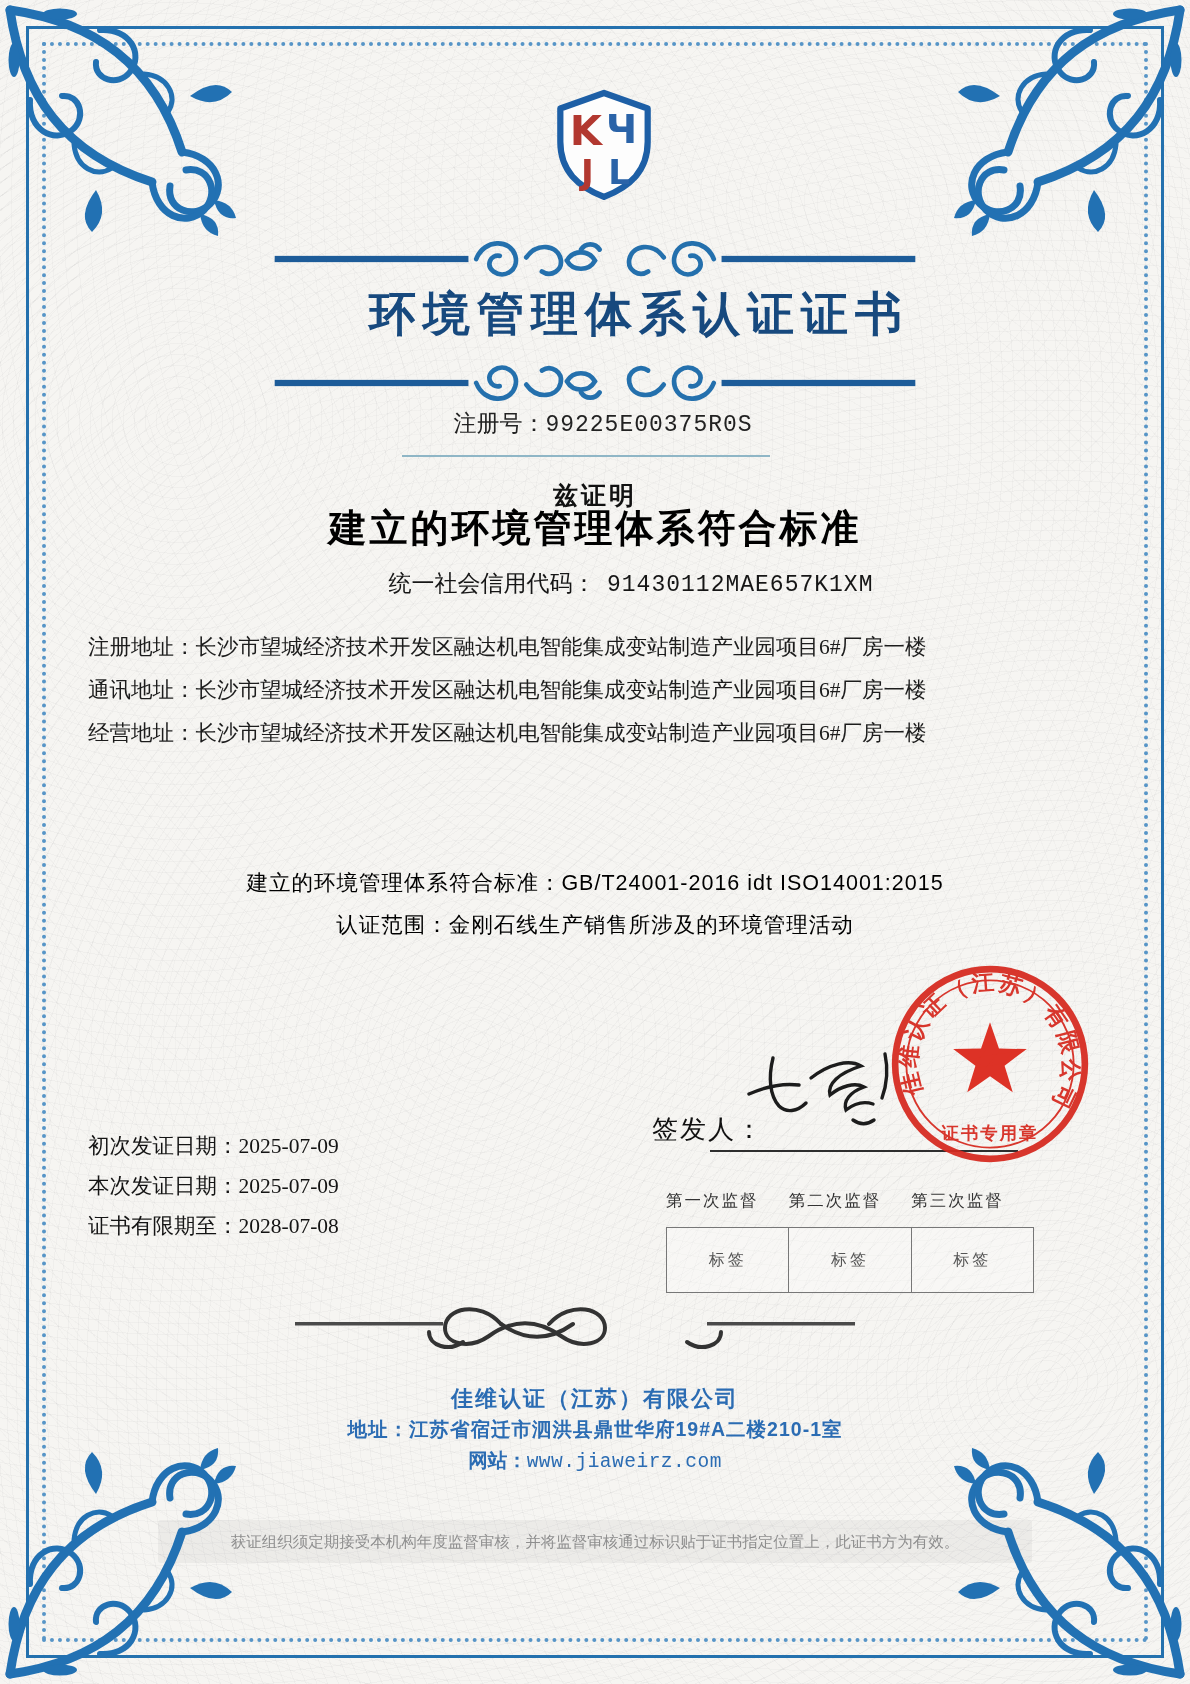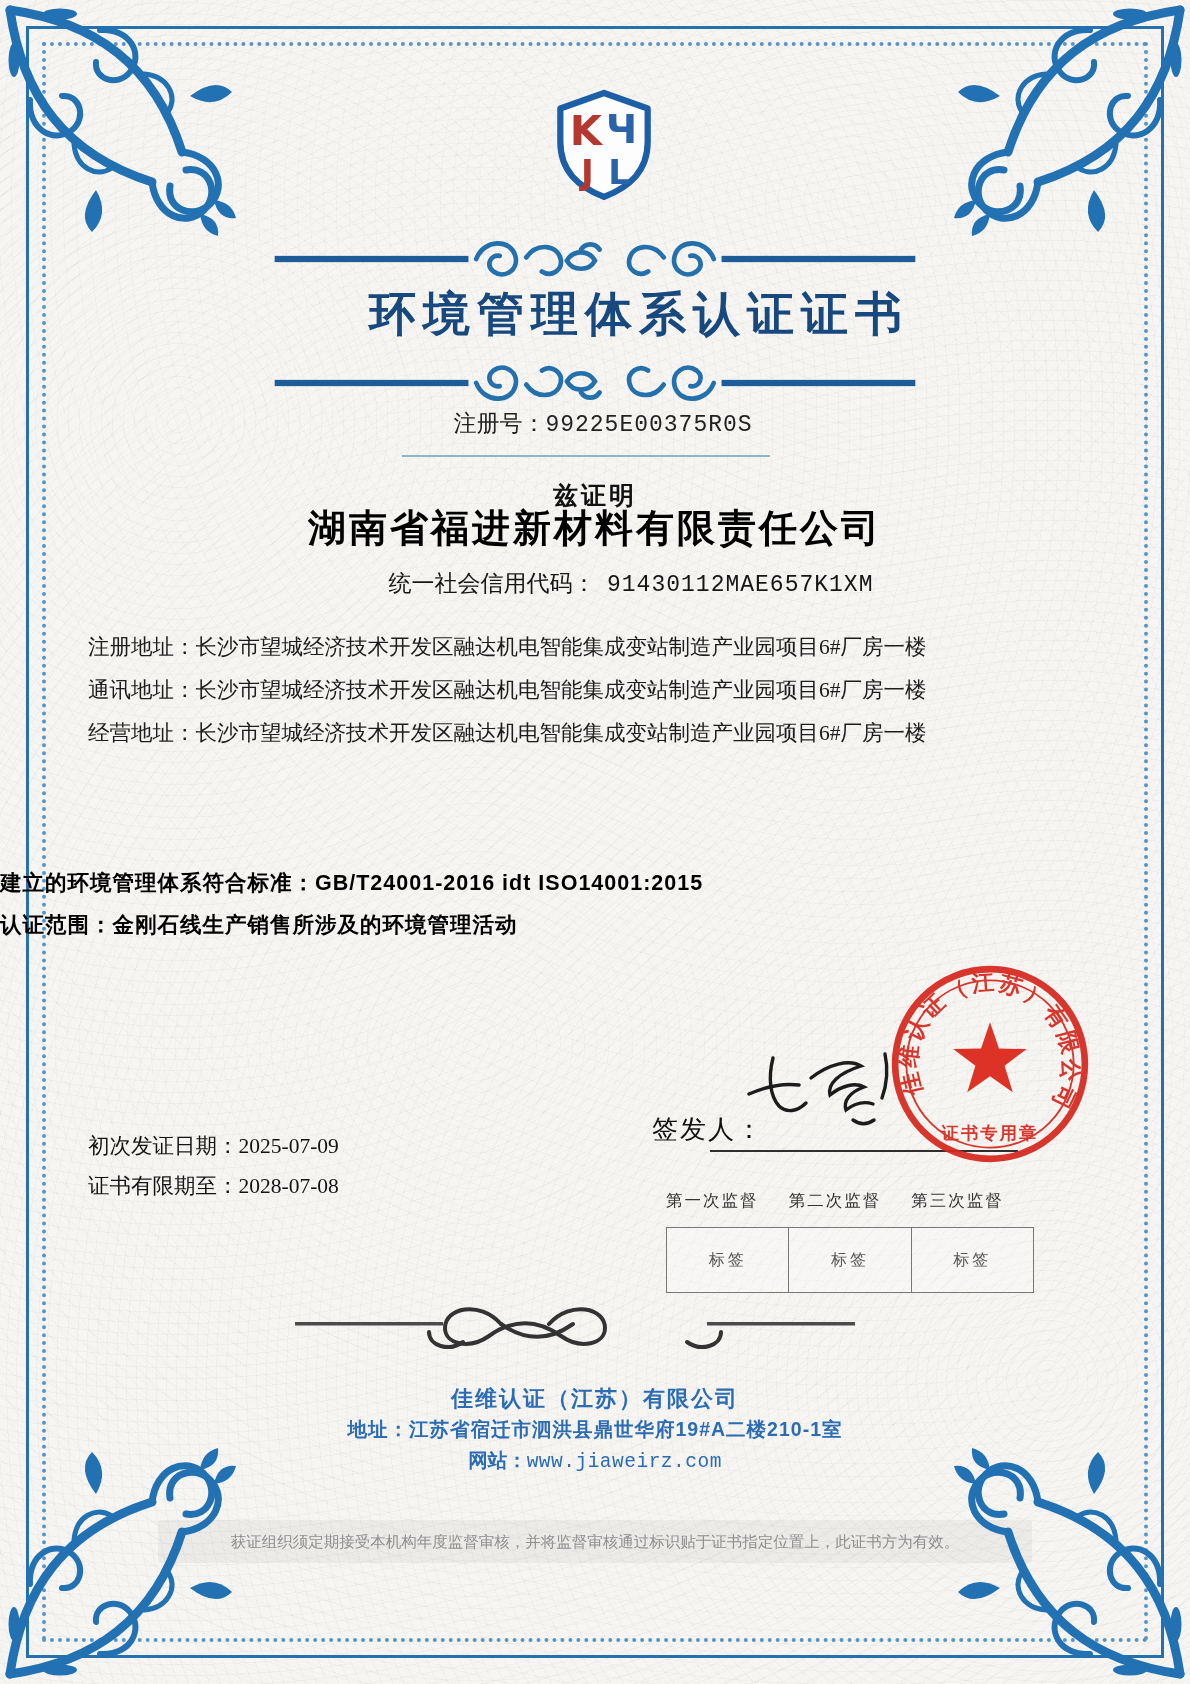--- a/index.html
+++ b/index.html
@@ -41,21 +41,21 @@
   .reg-underline{position:absolute;top:455px;left:402px;width:368px;border-top:2px solid #8fb6c6;}
 
   .certify{position:absolute;top:479px;left:0;width:100%;text-align:center;font-size:25px;font-weight:bold;color:#111;letter-spacing:3px;}
   .company{position:absolute;top:503px;left:0;width:100%;text-align:center;font-size:38px;font-weight:bold;color:#000;letter-spacing:3px;}
   .credit{position:absolute;top:568px;left:0;width:100%;text-align:center;font-size:23px;color:#161616;padding-left:36px;}
   .credit .num{font-family:"Liberation Mono", monospace;letter-spacing:1px;}
 
   .addresses{position:absolute;top:626px;left:88px;right:80px;font-size:21.5px;line-height:43px;color:#1c1c1c;}
   .addr-line{white-space:nowrap;}
 
-  .centerline{position:absolute;left:0;width:100%;font-family:"Liberation Sans", sans-serif;font-weight:bold;color:#000;font-size:21.5px;letter-spacing:1px;}
+  .centerline{position:absolute;left:0;width:100%;text-align:center;font-family:"Liberation Sans", sans-serif;font-weight:normal;color:#000;font-size:21.5px;letter-spacing:1px;}
   .standard{top:868px;}
   .scope{top:910px;}
 
   .seal{position:absolute;left:888px;top:962px;width:204px;height:204px;opacity:0.93;z-index:4;}
   .seal text{font-family:"Liberation Serif", serif;}
 
   .issuer{position:absolute;left:652px;top:1112px;font-size:26px;color:#111;letter-spacing:2px;}
   .signature{position:absolute;left:735px;top:1028px;width:195px;height:118px;z-index:2;}
   .sig-underline{position:absolute;left:710px;top:1150px;width:308px;border-top:2px solid #2e2e2e;z-index:1;}
 
@@ -162,21 +162,21 @@
   <div class="title">环境管理体系认证证书</div>
 
   <svg class="divider bottom" viewBox="0 0 820 64">
       <use href="#dividerOrn"></use>
     </svg>
 
   <div class="regno"><span>注册号：</span><span class="num">99225E00375R0S</span></div>
   <div class="reg-underline"></div>
 
   <div class="certify">兹证明</div>
-  <div class="company">湖南省福进新材料有限责任公司</div>
+  <div class="company">建立的环境管理体系符合标准</div>
 
   <div class="credit"><span>统一社会信用代码：</span>&nbsp;&nbsp;<span class="num">91430112MAE657K1XM</span></div>
 
   <div class="addresses">
     <div class="addr-line"><span>注册地址：</span><span>长沙市望城经济技术开发区融达机电智能集成变站制造产业园项目6#厂房一楼</span></div>
     <div class="addr-line"><span>通讯地址：</span><span>长沙市望城经济技术开发区融达机电智能集成变站制造产业园项目6#厂房一楼</span></div>
     <div class="addr-line"><span>经营地址：</span><span>长沙市望城经济技术开发区融达机电智能集成变站制造产业园项目6#厂房一楼</span></div>
   </div>
 
   <div class="centerline standard">建立的环境管理体系符合标准：GB/T24001-2016 idt ISO14001:2015</div>
@@ -203,20 +203,21 @@
       <path d="M38,30 c-5,20 -3,38 6,48 c7,7 18,6 27,-3"></path>
       <path d="M76,50 c18,-14 38,-19 50,-12 c-22,7 -34,18 -31,29 c11,-9 25,-13 34,-8 c-14,5 -21,14 -18,23 c9,-7 18,-9 27,-6"></path>
       <path d="M118,92 c7,5 14,5 21,0"></path>
       <path d="M150,26 c3,14 2,30 -3,44"></path>
     </g>
   </svg>
   <div class="sig-underline"></div>
 
   <div class="dates">
     <div><span>初次发证日期：</span><span>2025-07-09</span></div>
+    <div><span>本次发证日期：</span><span>2025-07-09</span></div>
     <div><span>证书有限期至：</span><span>2028-07-08</span></div>
   </div>
 
   <div class="sup-wrap">
     <div class="sup-headers">
       <span>第一次监督</span>
       <span>第二次监督</span>
       <span>第三次监督</span>
     </div>
     <div class="sup-table">

